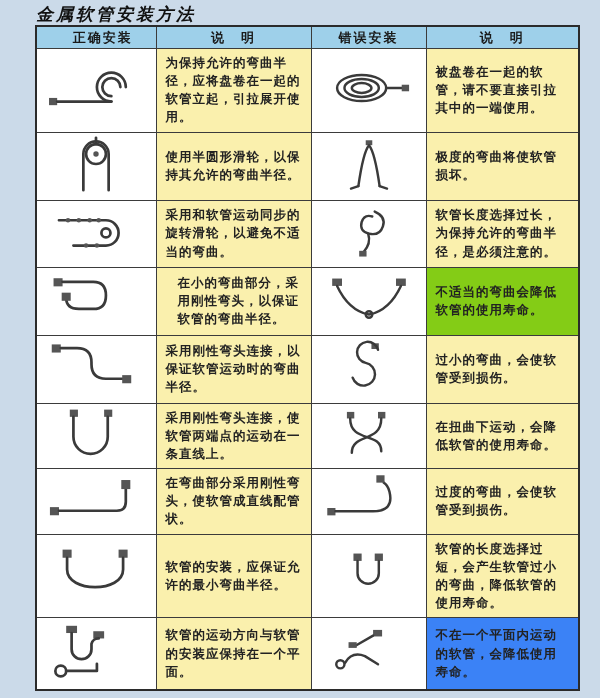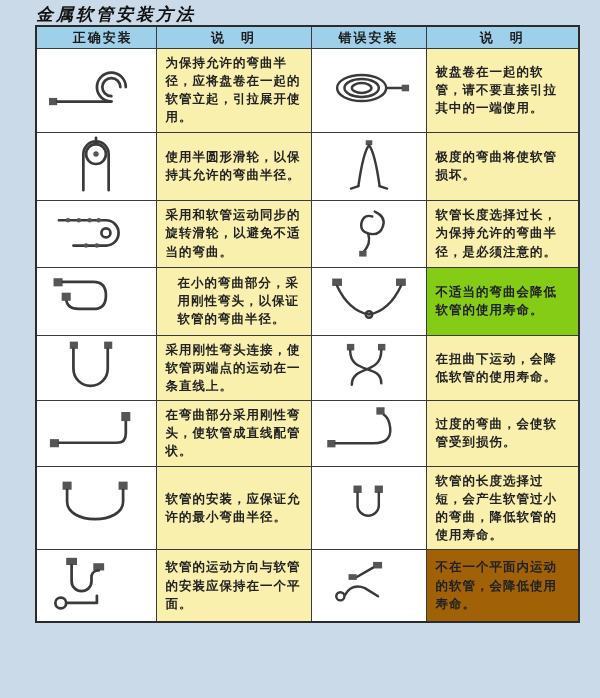--- a/index.html
+++ b/index.html
@@ -118,20 +118,33 @@
             </svg></span></td>
         <td class="text-cell" style="background: rgb(250, 240, 173); padding-left: 21px;"><span>在小的弯曲部分，采用刚性弯头，以保证软管的弯曲半径。</span></td>
         <td class="img-cell narrow"><span class="ill"><svg viewBox="0 0 110 62">
               <rect x="10" y="6" width="12" height="9" fill="#555"></rect>
               <rect x="88" y="6" width="12" height="9" fill="#555"></rect>
               <path fill="none" stroke="#3a3a3a" stroke-width="3" stroke-linecap="round" stroke-linejoin="round" d="M16 15 Q30 45 55 50 Q80 45 94 15"></path>
               <circle fill="none" stroke="#3a3a3a" stroke-width="3" stroke-linecap="round" stroke-linejoin="round" cx="55" cy="50" r="4"></circle>
             </svg></span></td>
         <td class="text-cell" style="background: #84cc16; margin-top: 36px;"><span>不适当的弯曲会降低软管的使用寿命。</span></td>
       </tr>
+      <tr style="height: 68px;">
+        <td class="img-cell"><span class="ill"><svg viewBox="0 0 110 62">
+              <rect x="6" y="6" width="10" height="9" fill="#555"></rect>
+              <path fill="none" stroke="#3a3a3a" stroke-width="3" stroke-linecap="round" stroke-linejoin="round" d="M16 10 h18 q16 0 16 16 v2 q0 16 16 16 h18"></path>
+              <rect x="84" y="40" width="10" height="9" fill="#555"></rect>
+            </svg></span></td>
+        <td class="text-cell" style="background: rgb(250, 240, 173);"><span>采用刚性弯头连接，以保证软管运动时的弯曲半径。</span></td>
+        <td class="img-cell narrow"><span class="ill"><svg viewBox="0 0 110 62">
+              <rect x="58" y="2" width="9" height="7" fill="#555"></rect>
+              <path fill="none" stroke="#3a3a3a" stroke-width="3" stroke-linecap="round" stroke-linejoin="round" d="M66 10 a13 13 0 1 0 -15 16 a14 14 0 1 1 -16 18"></path>
+            </svg></span></td>
+        <td class="text-cell" style="background: rgb(250, 240, 173);"><span>过小的弯曲，会使软管受到损伤。</span></td>
+      </tr>
       <tr style="height: 64px; margin-top: 45px;">
         <td class="img-cell"><span class="ill"><svg viewBox="0 0 110 62">
               <rect x="26" y="4" width="9" height="8" fill="#555"></rect>
               <rect x="64" y="4" width="9" height="8" fill="#555"></rect>
               <path fill="none" stroke="#3a3a3a" stroke-width="3" stroke-linecap="round" stroke-linejoin="round" d="M30 12 V34 a19 19 0 0 0 38 0 V12"></path>
             </svg></span></td>
         <td class="text-cell" style="background: rgb(250, 240, 173);"><span>采用刚性弯头连接，使软管两端点的运动在一条直线上。</span></td>
         <td class="img-cell narrow"><span class="ill"><svg viewBox="0 0 110 62">
               <rect x="28" y="4" width="9" height="8" fill="#555"></rect>
               <rect x="66" y="4" width="9" height="8" fill="#555"></rect>
@@ -177,16 +190,16 @@
               <path fill="none" stroke="#3a3a3a" stroke-width="3" stroke-linecap="round" stroke-linejoin="round" d="M22 52 h34 v-8"></path>
             </svg></span></td>
         <td class="text-cell" style="background: rgb(250, 240, 173);"><span>软管的运动方向与软管的安装应保持在一个平面。</span></td>
         <td class="img-cell narrow"><span class="ill"><svg viewBox="0 0 110 62">
               <rect x="60" y="4" width="11" height="8" fill="#555"></rect>
               <path fill="none" stroke="#3a3a3a" stroke-width="3" stroke-linecap="round" stroke-linejoin="round" d="M60 11 l-21 12"></path>
               <rect x="30" y="19" width="10" height="7" fill="#555"></rect>
               <path fill="none" stroke="#3a3a3a" stroke-width="3" stroke-linecap="round" stroke-linejoin="round" d="M26 44 q8 -14 24 -8 l16 10"></path>
               <circle fill="none" stroke="#3a3a3a" stroke-width="3" stroke-linecap="round" stroke-linejoin="round" cx="20" cy="46" r="5"></circle>
             </svg></span></td>
-        <td class="text-cell" style="background: #a16207;"><span>不在一个平面内运动的软管，会降低使用寿命。</span></td>
+        <td class="text-cell" style="background: #3b82f6;"><span>不在一个平面内运动的软管，会降低使用寿命。</span></td>
       </tr>
     </tbody>
 </table>
 
 </body></html>

